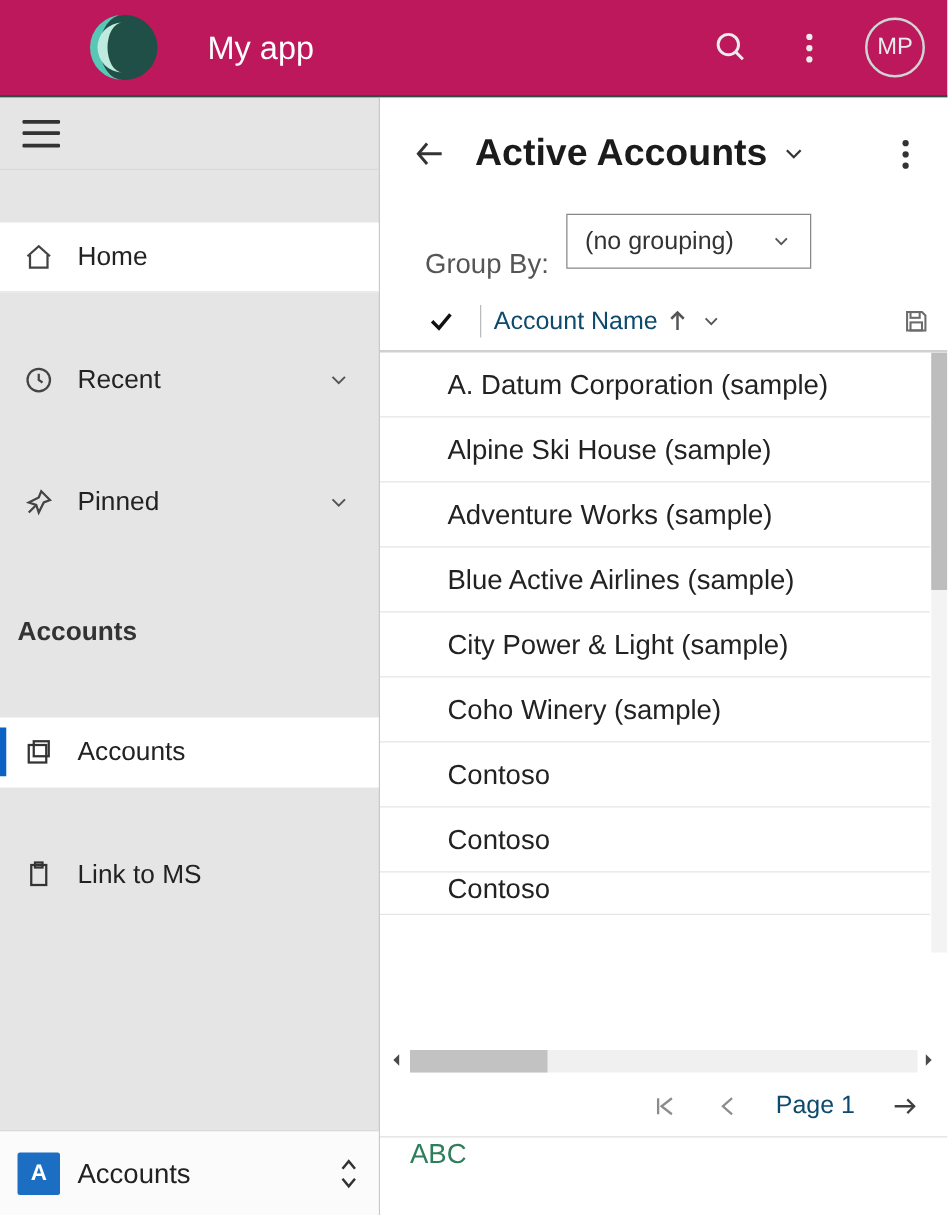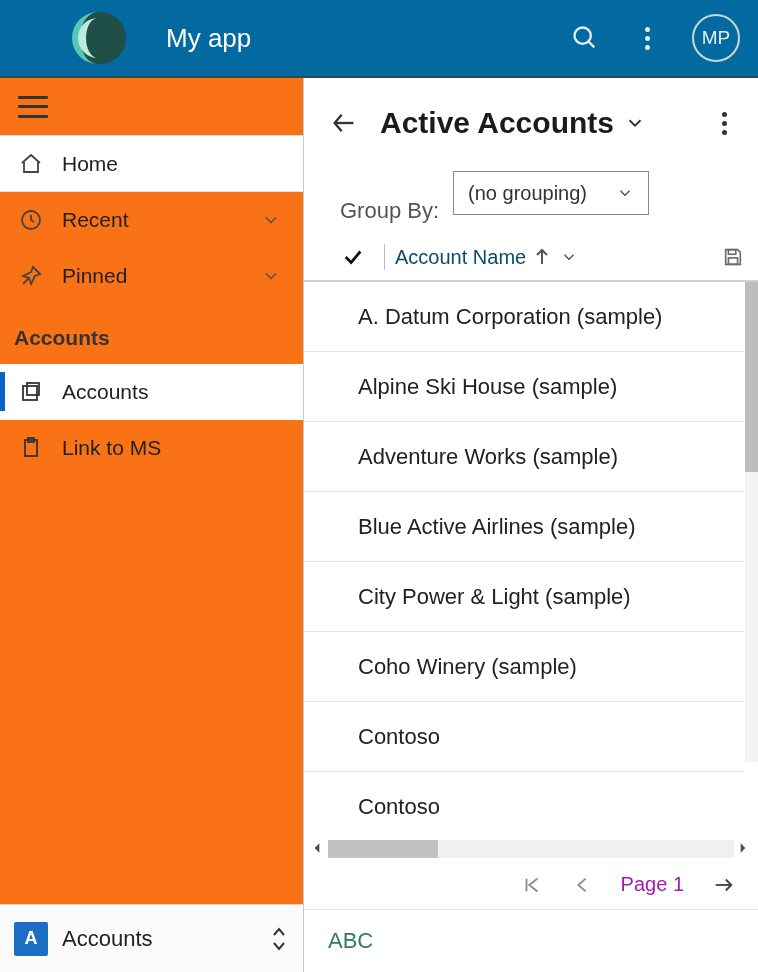--- a/index.html
+++ b/index.html
@@ -1,20 +1,20 @@
 <!DOCTYPE html>
 <html><head>
 <meta charset="utf-8">
 <style>
   * { box-sizing: border-box; margin: 0; padding: 0; }
   html, body { width: 758px; height: 972px; font-family: "Segoe UI", Arial, sans-serif; overflow: hidden; background:#fff; }
   
   .topbar {
     height: 78px;
-    background: #0369a1;
+    background: #be185d;
     display: flex;
     align-items: center;
     padding: 0 18px 0 68px;
     position: relative;
     border-bottom: 2px solid #2f4b44;
   }
   .logo {
     width: 60px; height: 60px; position: relative;
   }
   .logo svg { width: 60px; height: 60px; }
@@ -23,24 +23,25 @@
   .icon-btn { width: 34px; height: 34px; display:flex; align-items:center; justify-content:center; cursor:pointer; }
   .avatar-circle {
     width: 48px; height: 48px; border: 2px solid #cdd6d3; border-radius: 50%;
     display:flex; align-items:center; justify-content:center;
     color:#e8eceb; font-size: 19px; text-align: right;
   }
   
   .body-row { display:flex; height: calc(972px - 78px); }
   .sidebar {
     width: 304px;
-    background: #f97316;
+    background: #e5e5e5;
     border-right: 1px solid #c9c9c9;
     display:flex; flex-direction:column;
     position:relative;
+    gap:42px;
   }
   .hamburger-row { height: 58px; display:flex; align-items:center; padding-left:18px; border-bottom:1px solid #d9d9d9;}
   .hamburger { width:30px; height:22px; display:flex; flex-direction:column; justify-content:space-between; cursor:pointer;}
   .hamburger span { height:3px; background:#333; width:100%; border-radius:1px;}
   .nav-item {
     height: 56px; display:flex; align-items:center; padding-left:18px;
     font-size: 21px; color:#222; cursor:pointer; position:relative;
     border-bottom:1px solid transparent;
   }
   .nav-item.white { background:#fff; border-bottom:1px solid #e3e3e3; }
@@ -84,21 +85,21 @@
   .col-header-row .check { width:24px; color:#222; margin-right:8px;}
   .col-header-row .divider { width:1px; height:26px; background:#bbb; margin:0 10px;}
   .col-header-row .sort-up { margin-left:8px; color:#555;}
   .col-header-row .colchev { margin-left:10px; color:#555; cursor:pointer;}
   .col-header-row .save { margin-left:auto; color:#6b6b6b; cursor:pointer;}
   .list-viewport {
     position:relative; flex:1; overflow:hidden;
   }
   .list-rows { position:absolute; left:0; right:14px; top:0; }
   .row {
-    height:70px; display:flex; align-items:center; padding-left:54px;
+    height:52px; display:flex; align-items:center; padding-left:54px;
     font-size:22px; color:#222; border-bottom:1px solid #e5e5e5;
   }
   .row.partial { height:34px; align-items:flex-start; padding-top:0; overflow:hidden;}
   .vscroll {
     position:absolute; right:0; top:0; width:13px; height:480px;
   }
   .vscroll .track{ position:absolute; inset:0; background:#f3f3f3;}
   .vscroll .thumb{ position:absolute; left:0; right:0; top:0; height:190px; background:#bdbdbd;}
   .hscroll-row {
     height:22px; display:flex; align-items:center; background:#fff; padding:0 6px;
@@ -106,21 +107,21 @@
   .hscroll-row .arrow{ width:16px; height:16px; color:#4a4a4a; cursor:pointer;}
   .hscroll-row .htrack{ flex:1; height:18px; background:#f0f0f0; position:relative; margin:0 2px;}
   .hscroll-row .hthumb{ position:absolute; left:0; top:0; bottom:0; width:110px; background:#c2c2c2;}
   .pager-row{
     height:50px; display:flex; align-items:center; justify-content:flex-end;
     gap:28px; padding-right:22px; border-bottom:1px solid #e0e0e0;
     color:#7a7a7a; font-size:20px;
   }
   .pager-row .pg-btn{ cursor:pointer; color:#8c8c8c;}
   .pager-row .pg-btn.enabled{ color:#404040;}
-  .abc-row{ height:62px; display:flex; align-items:center; padding-left:24px; }
+  .abc-row{ height:62px; display:flex; padding-left:24px; }
   .abc-row .abc{ color:#2e7d5b; font-size:22px; cursor:pointer;}
   svg { display:block; }
 </style>
 </head>
 <body>
 
 <div class="topbar">
   <div class="logo">
     <svg viewBox="0 0 60 60">
       <circle cx="32" cy="30" r="26" fill="#1f4f46"></circle>
@@ -338,21 +339,21 @@
         <svg width="22" height="22" viewBox="0 0 24 24" fill="none" stroke="#8c8c8c" stroke-width="2">
             <line x1="6" y1="5" x2="6" y2="19"></line>
             <path d="M18 5 L9 12 L18 19"></path>
           </svg>
       </span>
       <span class="pg-btn">
         <svg width="22" height="22" viewBox="0 0 24 24" fill="none" stroke="#8c8c8c" stroke-width="2">
             <path d="M16 5 L8 12 L16 19"></path>
           </svg>
       </span>
-      <span style="color:#a21caf;">Page 1</span>
+      <span style="color:#0c4a6e;">Page 1</span>
       <span class="pg-btn enabled">
         <svg width="24" height="22" viewBox="0 0 24 24" fill="none" stroke="#404040" stroke-width="2">
             <line x1="3" y1="12" x2="20" y2="12"></line>
             <path d="M14 6 L20 12 L14 18"></path>
           </svg>
       </span>
     </div>
 
     <div class="abc-row">
       <span class="abc">ABC</span>

